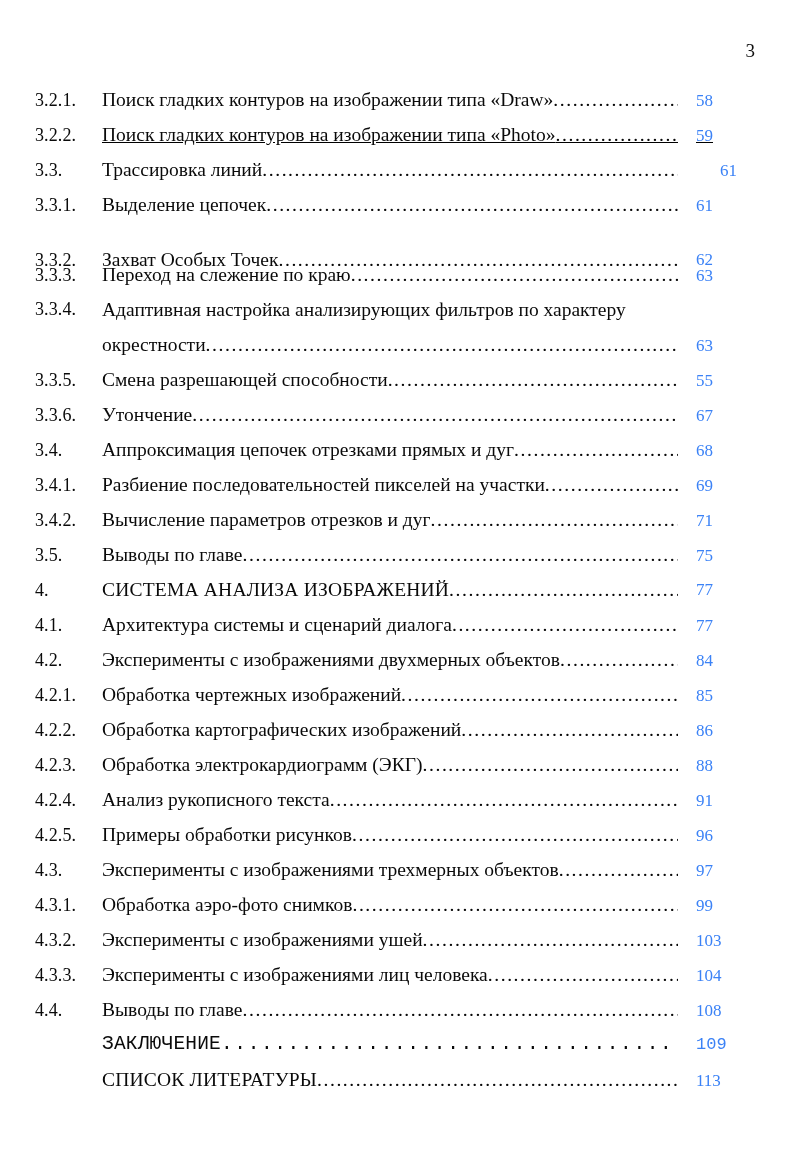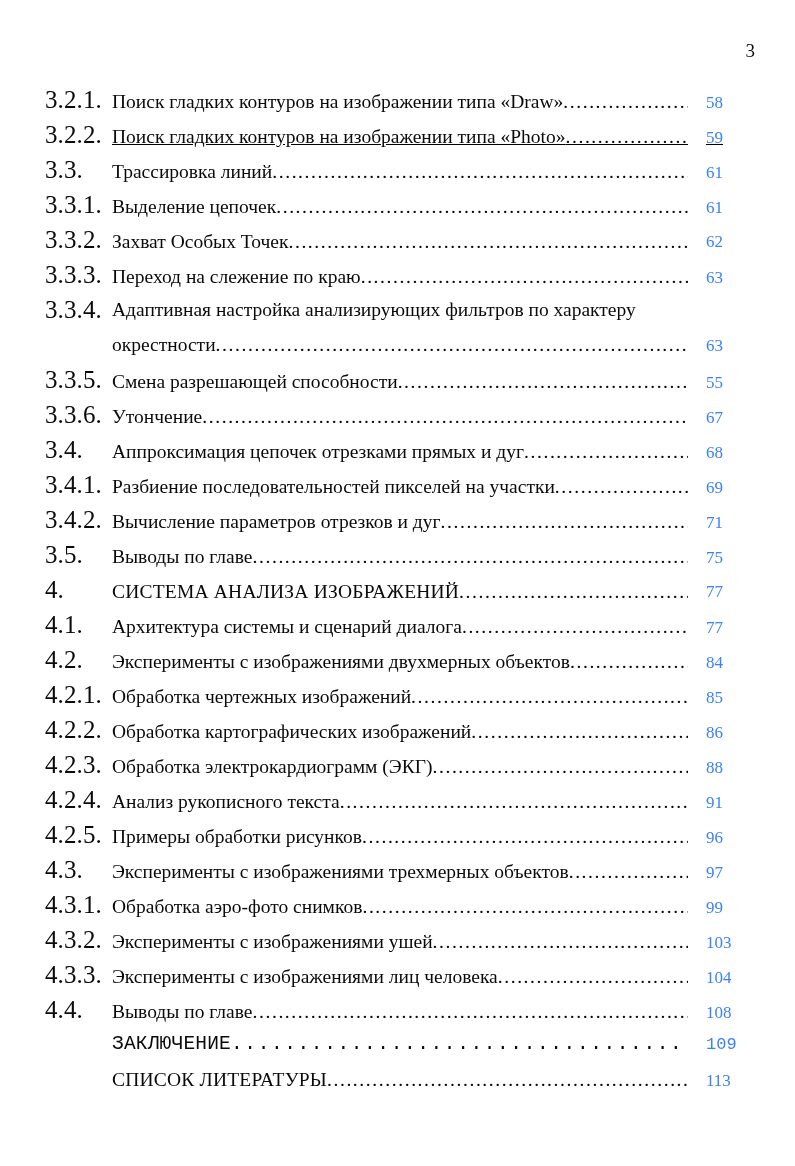--- a/index.html
+++ b/index.html
@@ -54,22 +54,22 @@
   }
 
   .toc-row.tall {
     height: 70px;
     align-items: flex-start;
   }
 
   .toc-num {
     flex: 0 0 auto;
     width: 67px;
-    margin-left: 45px;
-    font-size: 25px;
+    margin-left: 35px;
+    font-size: 18px;
     line-height: 35px;
     letter-spacing: 0.1px;
     white-space: nowrap;
     color: #0a0a0a;
   }
 
   .toc-body {
     flex: 1 1 auto;
     position: relative;
     min-width: 0;
@@ -154,21 +154,21 @@
               <span class="toc-title">Поиск гладких контуров на изображении типа «Photo»</span>
               <span class="toc-leader">...........................................................................................................................................</span>
             </div>
             <span class="toc-page">59</span>
           </div>
         </div>
       </div>
       <div class="toc-row">
         <div class="toc-num">3.3.</div>
         <div class="toc-body">
-          <div style="display: flex; align-items: baseline;">
+          <div style="display: flex; align-items: baseline; gap: 24px;">
             <div class="toc-title-wrap">
               <span class="toc-title">Трассировка линий</span>
               <span class="toc-leader">...........................................................................................................................................</span>
             </div>
             <span class="toc-page">61</span>
           </div>
         </div>
       </div>
       <div class="toc-row">
         <div class="toc-num">3.3.1.</div>
@@ -178,21 +178,21 @@
               <span class="toc-title">Выделение цепочек</span>
               <span class="toc-leader">...........................................................................................................................................</span>
             </div>
             <span class="toc-page">61</span>
           </div>
         </div>
       </div>
       <div class="toc-row">
         <div class="toc-num">3.3.2.</div>
         <div class="toc-body">
-          <div style="display: flex; align-items: center;">
+          <div style="display: flex; align-items: center; margin-top: 20px;">
             <div class="toc-title-wrap">
               <span class="toc-title">Захват Особых Точек</span>
               <span class="toc-leader">...........................................................................................................................................</span>
             </div>
             <span class="toc-page">62</span>
           </div>
         </div>
       </div>
       <div class="toc-row">
         <div class="toc-num">3.3.3.</div>

